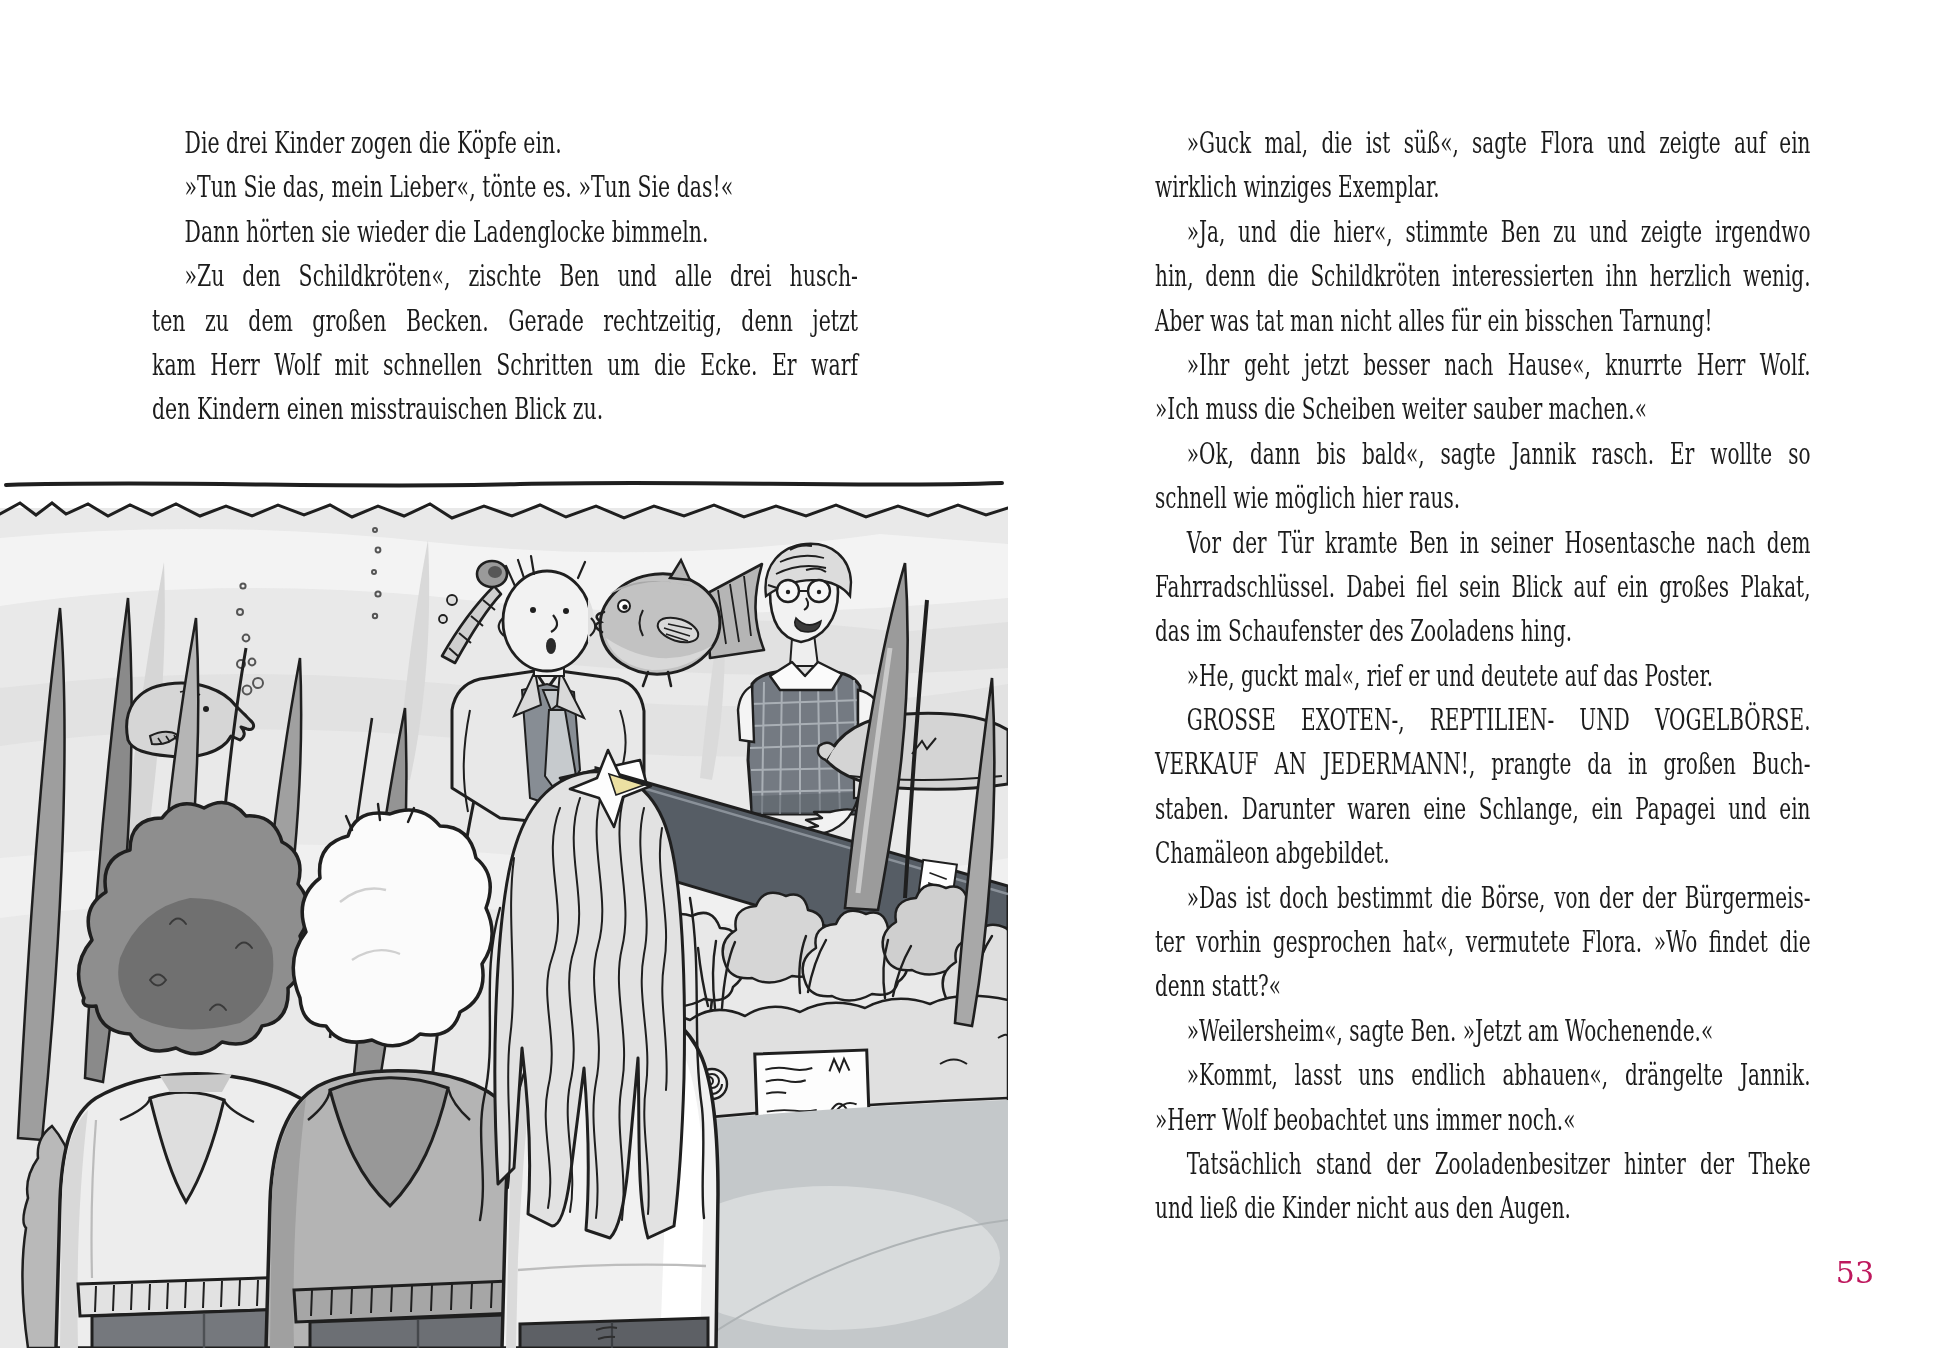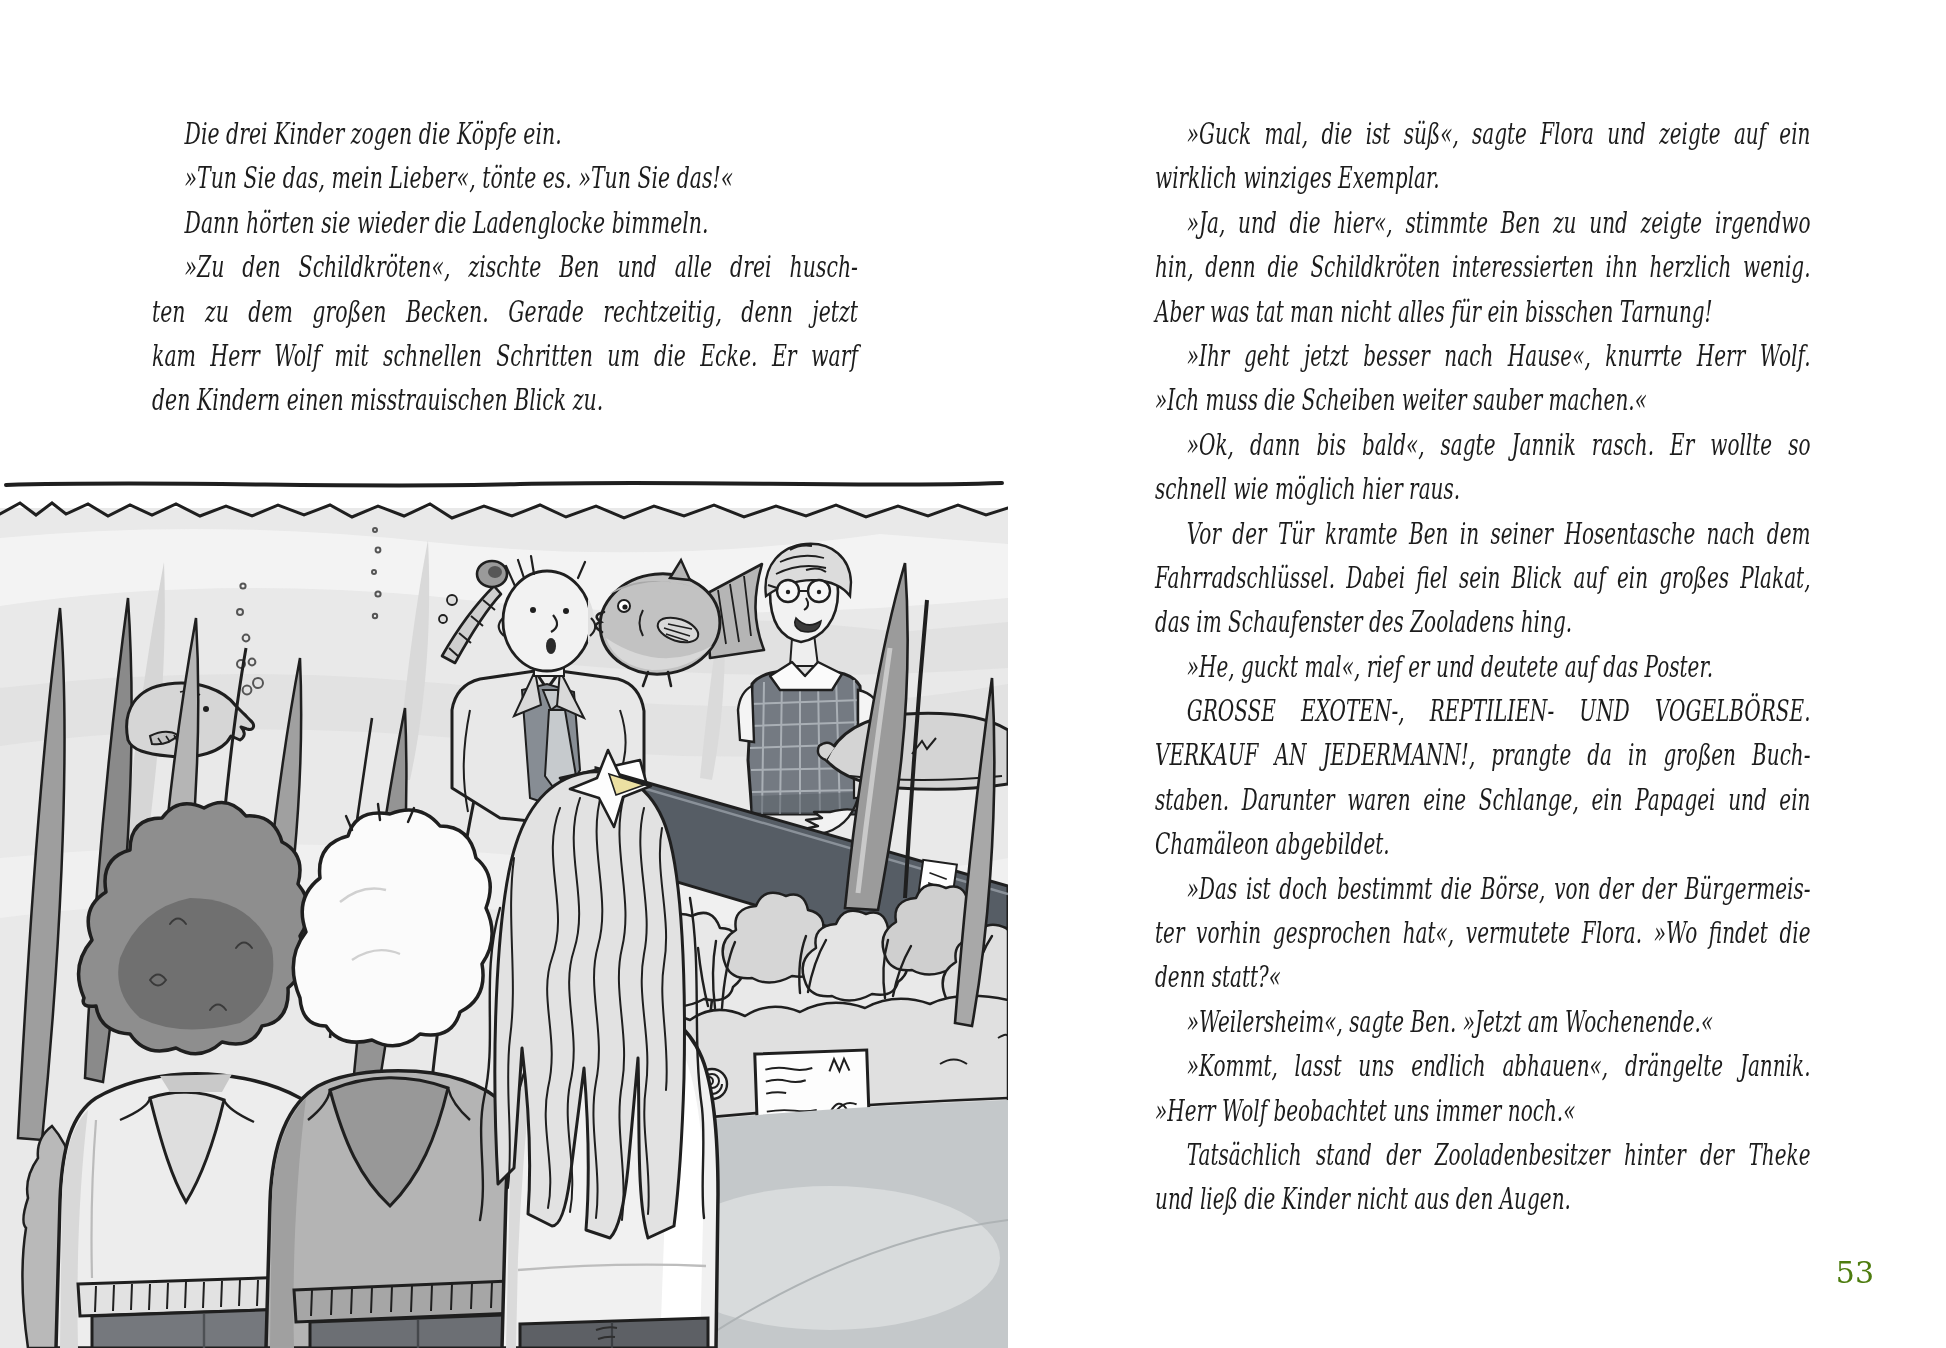--- a/index.html
+++ b/index.html
@@ -1,34 +1,34 @@
 <!DOCTYPE html>
 <html><head>
 <meta charset="utf-8">
 <style>
   html,body{margin:0;padding:0;background:#ffffff;}
   .page{
     position:relative;width:1946px;height:1348px;background:#ffffff;overflow:hidden;
     font-family:"DejaVu Serif","Liberation Serif",serif;color:#1c1c1c;
   }
-  .textcol{position:absolute;top:112px;font-style:italic;}
+  .textcol{position:absolute;top:121px;}
   .col-inner{transform-origin:0 0;}
   .textcol.left{left:152px;}
   .textcol.left .col-inner{width:1000px;transform:scaleX(0.706);}
   .textcol.right{left:1155px;}
   .textcol.right .col-inner{width:950px;transform:scaleX(0.69);}
   .tline{
     font-size:29px;line-height:44.4px;height:44.4px;white-space:nowrap;
     text-align:left;letter-spacing:0px;
   }
   .tline.just{white-space:normal;text-align:justify;text-align-last:justify;}
   .tline.indent{text-indent:46px;}
   .pagenum{
     position:absolute;top:1256px;right:72px;font-size:30px;line-height:34px;
-    font-family:"DejaVu Serif","Liberation Serif",serif;color:#4d7c0f;
+    font-family:"DejaVu Serif","Liberation Serif",serif;color:#be185d;
   }
   .illu{position:absolute;left:0;top:478px;width:1008px;height:870px;}
   .illu svg{display:block;width:100%;height:100%;}
 </style>
 </head>
 <body>
 
 <div class="page">
 
   <div class="textcol left">

